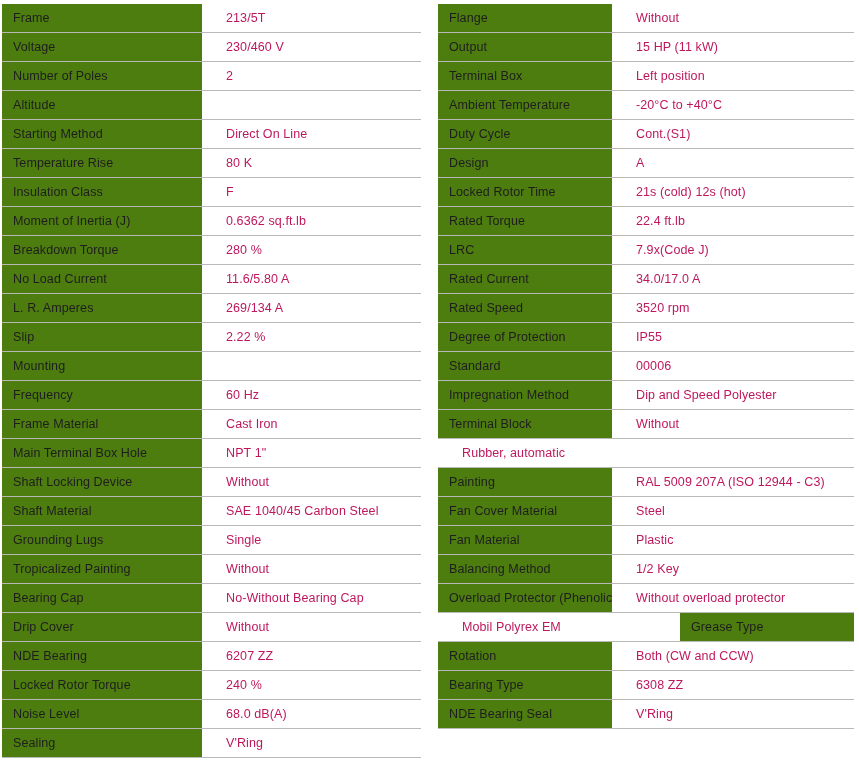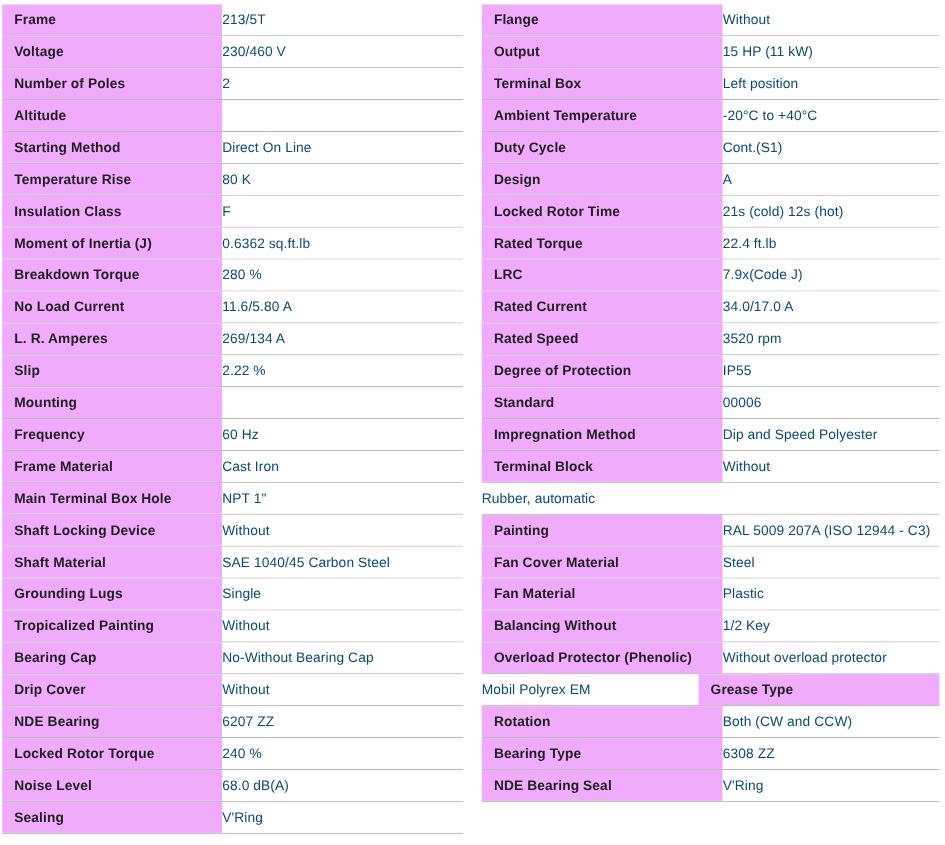--- a/index.html
+++ b/index.html
@@ -31,35 +31,35 @@
     box-sizing: border-box;
     border-bottom: 1px solid #b9b9b9;
   }
   .cell {
     display: flex;
     align-items: center;
     box-sizing: border-box;
     white-space: nowrap;
   }
   .cell.label {
-    background: #f0abfc;
+    background: #4d7c0f;
     width: 200px;
     padding-left: 11px;
     font-size: 12.5px;
-    font-weight: bold;
+    font-weight: normal;
     color: #1e1e1e;
     letter-spacing: 0.1px;
   }
-  .spec-table.right .cell.label { width: 219px; }
+  .spec-table.right .cell.label { width: 174px; }
   .cell.value {
     flex: 1;
-    padding-left: 0;
+    padding-left: 24px;
     font-size: 12.5px;
     font-weight: normal;
-    color: #0c4a6e;
+    color: #be185d;
     background: #ffffff;
     letter-spacing: 0.1px;
   }
 </style>
 </head>
 <body>
 
 <div class="page">
   <section class="spec-table left">
       <div class="row">
@@ -235,21 +235,21 @@
       </div>
       <div class="row">
         <div class="cell label">Fan Cover Material</div>
         <div class="cell value">Steel</div>
       </div>
       <div class="row">
         <div class="cell label">Fan Material</div>
         <div class="cell value">Plastic</div>
       </div>
       <div class="row">
-        <div class="cell label">Balancing Without</div>
+        <div class="cell label">Balancing Method</div>
         <div class="cell value">1/2 Key</div>
       </div>
       <div class="row">
         <div class="cell label">Overload Protector (Phenolic)</div>
         <div class="cell value">Without overload protector</div>
       </div>
       <div class="row">
         <div class="cell value">Mobil Polyrex EM</div>
         <div class="cell label">Grease Type</div>
       </div>

